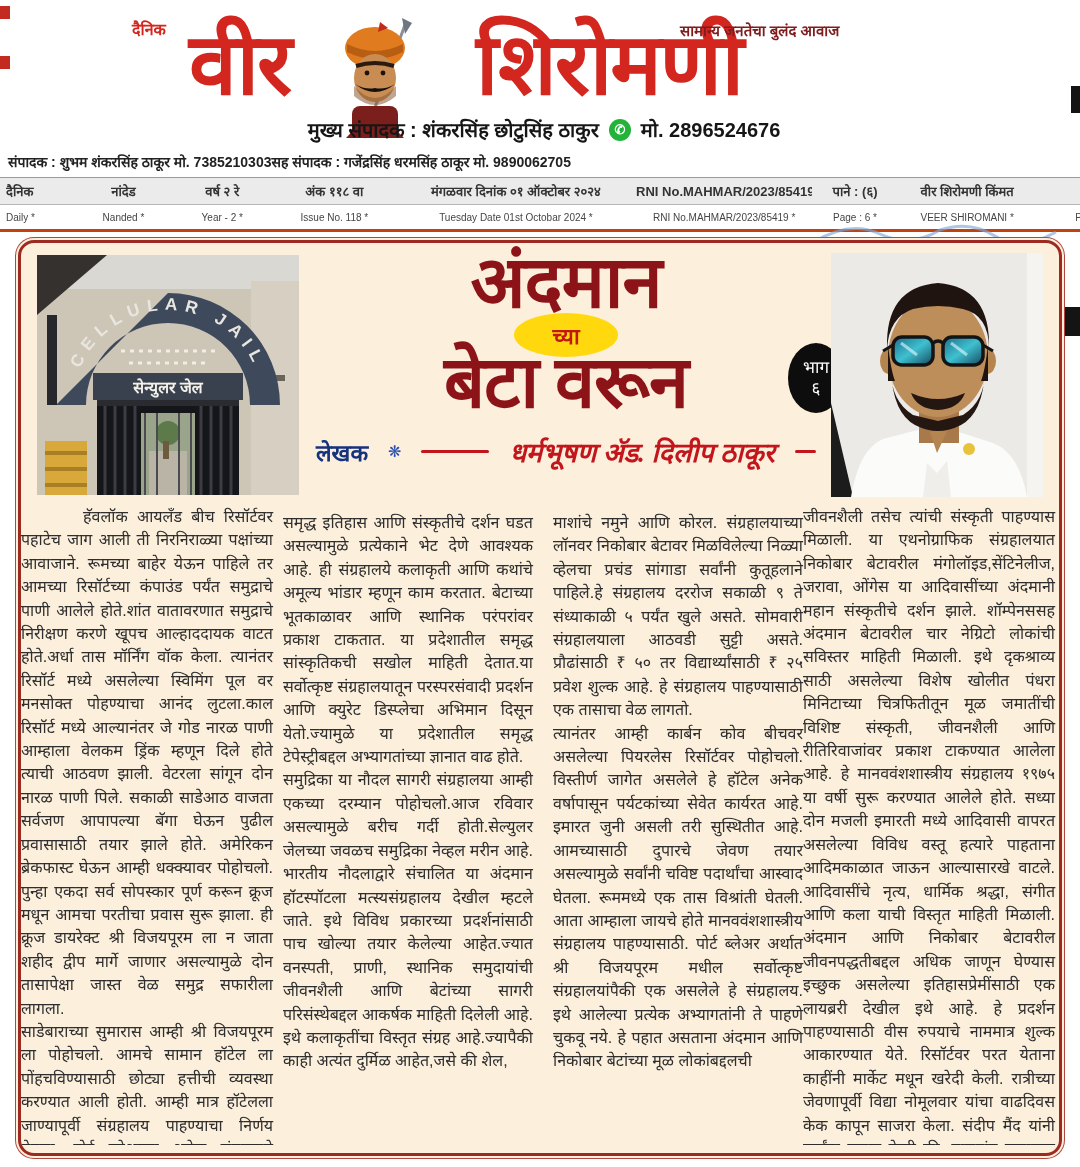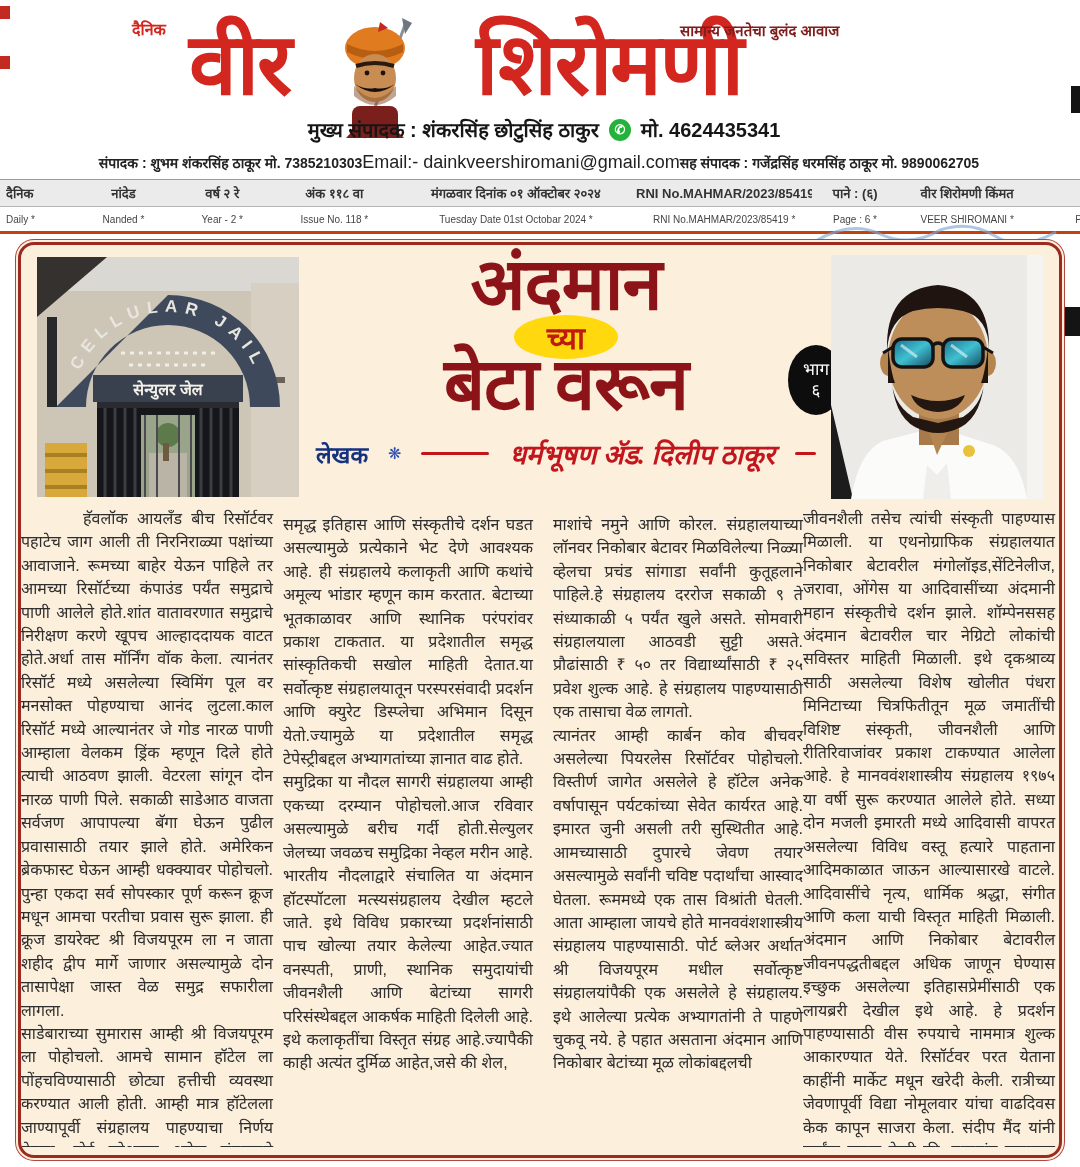--- a/index.html
+++ b/index.html
@@ -23,21 +23,21 @@
   .t-shiromani { left:428px; top:22px; }
   .warrior { position:absolute; left:322px; top:18px; }
   .tagline { position:absolute; left:680px; top:20px; color:#7f1d1d; font-weight:bold; font-size:15px; }
   .chief-line { position:absolute; left:0; top:116px; width:100%; text-align:center; font-size:20px;
                 font-weight:bold; color:#161616;padding-left:8px; }
   .chief-line .inner { display:inline-flex; align-items:center; gap:10px; }
   .wa-badge { display:inline-flex; width:22px; height:22px; border-radius:50%; background:#23b33a;
               color:#fff; font-size:13px; align-items:center; justify-content:center; }
 
   
-  .editor-bar { display:flex; align-items:baseline; justify-content:center; padding:4px 10px 6px 8px; }
+  .editor-bar { display:flex; align-items:baseline; justify-content:flex-start; padding:4px 10px 6px 8px; }
   .editor-bar .ed { font-size:14px; font-weight:bold; color:#222; }
   .editor-bar .email { font-size:18px; color:#222; }
 
   
   .issue-table { border-top:1px solid #9a9a9a; }
   .issue-row { display:grid; grid-template-columns:6.5% 9% 9.5% 11.5% 22.5% 16.5% 8% 13% 9.5%;
                align-items:center; height:27px; padding:0 6px; }
   .issue-row.mr { background:#ebebeb; border-bottom:1px solid #b5b5b5; font-size:13px; font-weight:bold; color:#333; }
   .issue-row.en { background:#fff; border-bottom:3px solid #c2410c; font-size:10px; color:#454545; }
   .issue-row span { text-align:center; white-space:nowrap; overflow:hidden; }
@@ -53,21 +53,21 @@
                  box-shadow:0 0 0 2px #fcefdc, 0 0 0 3px #b0473c; overflow:hidden; }
 
   
   .banner { position:relative; height:262px; }
   .jail-photo { position:absolute; left:16px; top:12px; width:262px; height:240px; }
   .author-photo { position:absolute; right:16px; top:10px; width:212px; height:244px; }
   .title-block { position:absolute; left:295px; top:4px; width:500px; text-align:center; }
   .big-title { font-family:"Liberation Serif", serif; font-weight:800; color:#8c1418; font-size:72px;
                line-height:1.0; letter-spacing:-1px; }
   .chya-oval { display:inline-flex; align-items:center; justify-content:center; width:104px; height:44px;
-               background:#ffd80e; border-radius:50%; color:#c01a10; font-weight:bold; font-size:31px;
+               background:#ffd80e; border-radius:50%; color:#c01a10; font-weight:bold; font-size:22px;
                margin:-6px 0; position:relative; z-index:2; }
   .t2-row { position:relative; display:block; margin-top:-4px; }
   .part-badge { position:absolute; right:-28px; top:-4px; width:56px; height:70px; background:#0d0d0d;
                 border-radius:50%; color:#fff; display:flex; flex-direction:column; align-items:center;
                 justify-content:center; font-weight:normal; font-size:17px; line-height:1.25; }
   .author-row { display:flex; align-items:center; justify-content:center; gap:20px; margin-top:14px;text-align:center; }
   .lekhak { color:#15327e; font-weight:bold; font-size:23px; }
   .star { color:#2a4fae; font-size:16px; }
   .name-rule { height:3px; background:#c3161c; border-radius:2px; }
   .name-rule.l { width:96px; } .name-rule.r { width:30px; }
@@ -120,28 +120,27 @@
 
     <span class="mast-title t-shiromani">शिरोमणी</span>
     <span class="tagline">सामान्य जनतेचा बुलंद आवाज</span>
 
     <div class="chief-line">
       <span class="inner">
         <span>मुख्य संपादक : शंकरसिंह छोटुसिंह ठाकुर</span>
         <span class="wa-badge">
             <span>✆</span>
           </span>
-        <span>मो. 4624435341</span>
+        <span>मो. 2896524676</span>
       </span>
     </div>
   </header>
 
   <div class="editor-bar">
     <span class="ed">संपादक : शुभम शंकरसिंह ठाकूर मो. 7385210303</span>
-    <span class="email">Email:- dainkveershiromani@gmail.com</span>
     <span class="ed">सह संपादक : गजेंद्रसिंह धरमसिंह ठाकूर मो. 9890062705</span>
   </div>
 
   <div class="issue-table">
     <div class="issue-row mr">
       <span>दैनिक</span>
       <span>नांदेड</span>
       <span>वर्ष २ रे</span>
       <span>अंक ११८ वा</span>
       <span>मंगळवार  दिनांक ०१ ऑक्टोबर २०२४</span>

